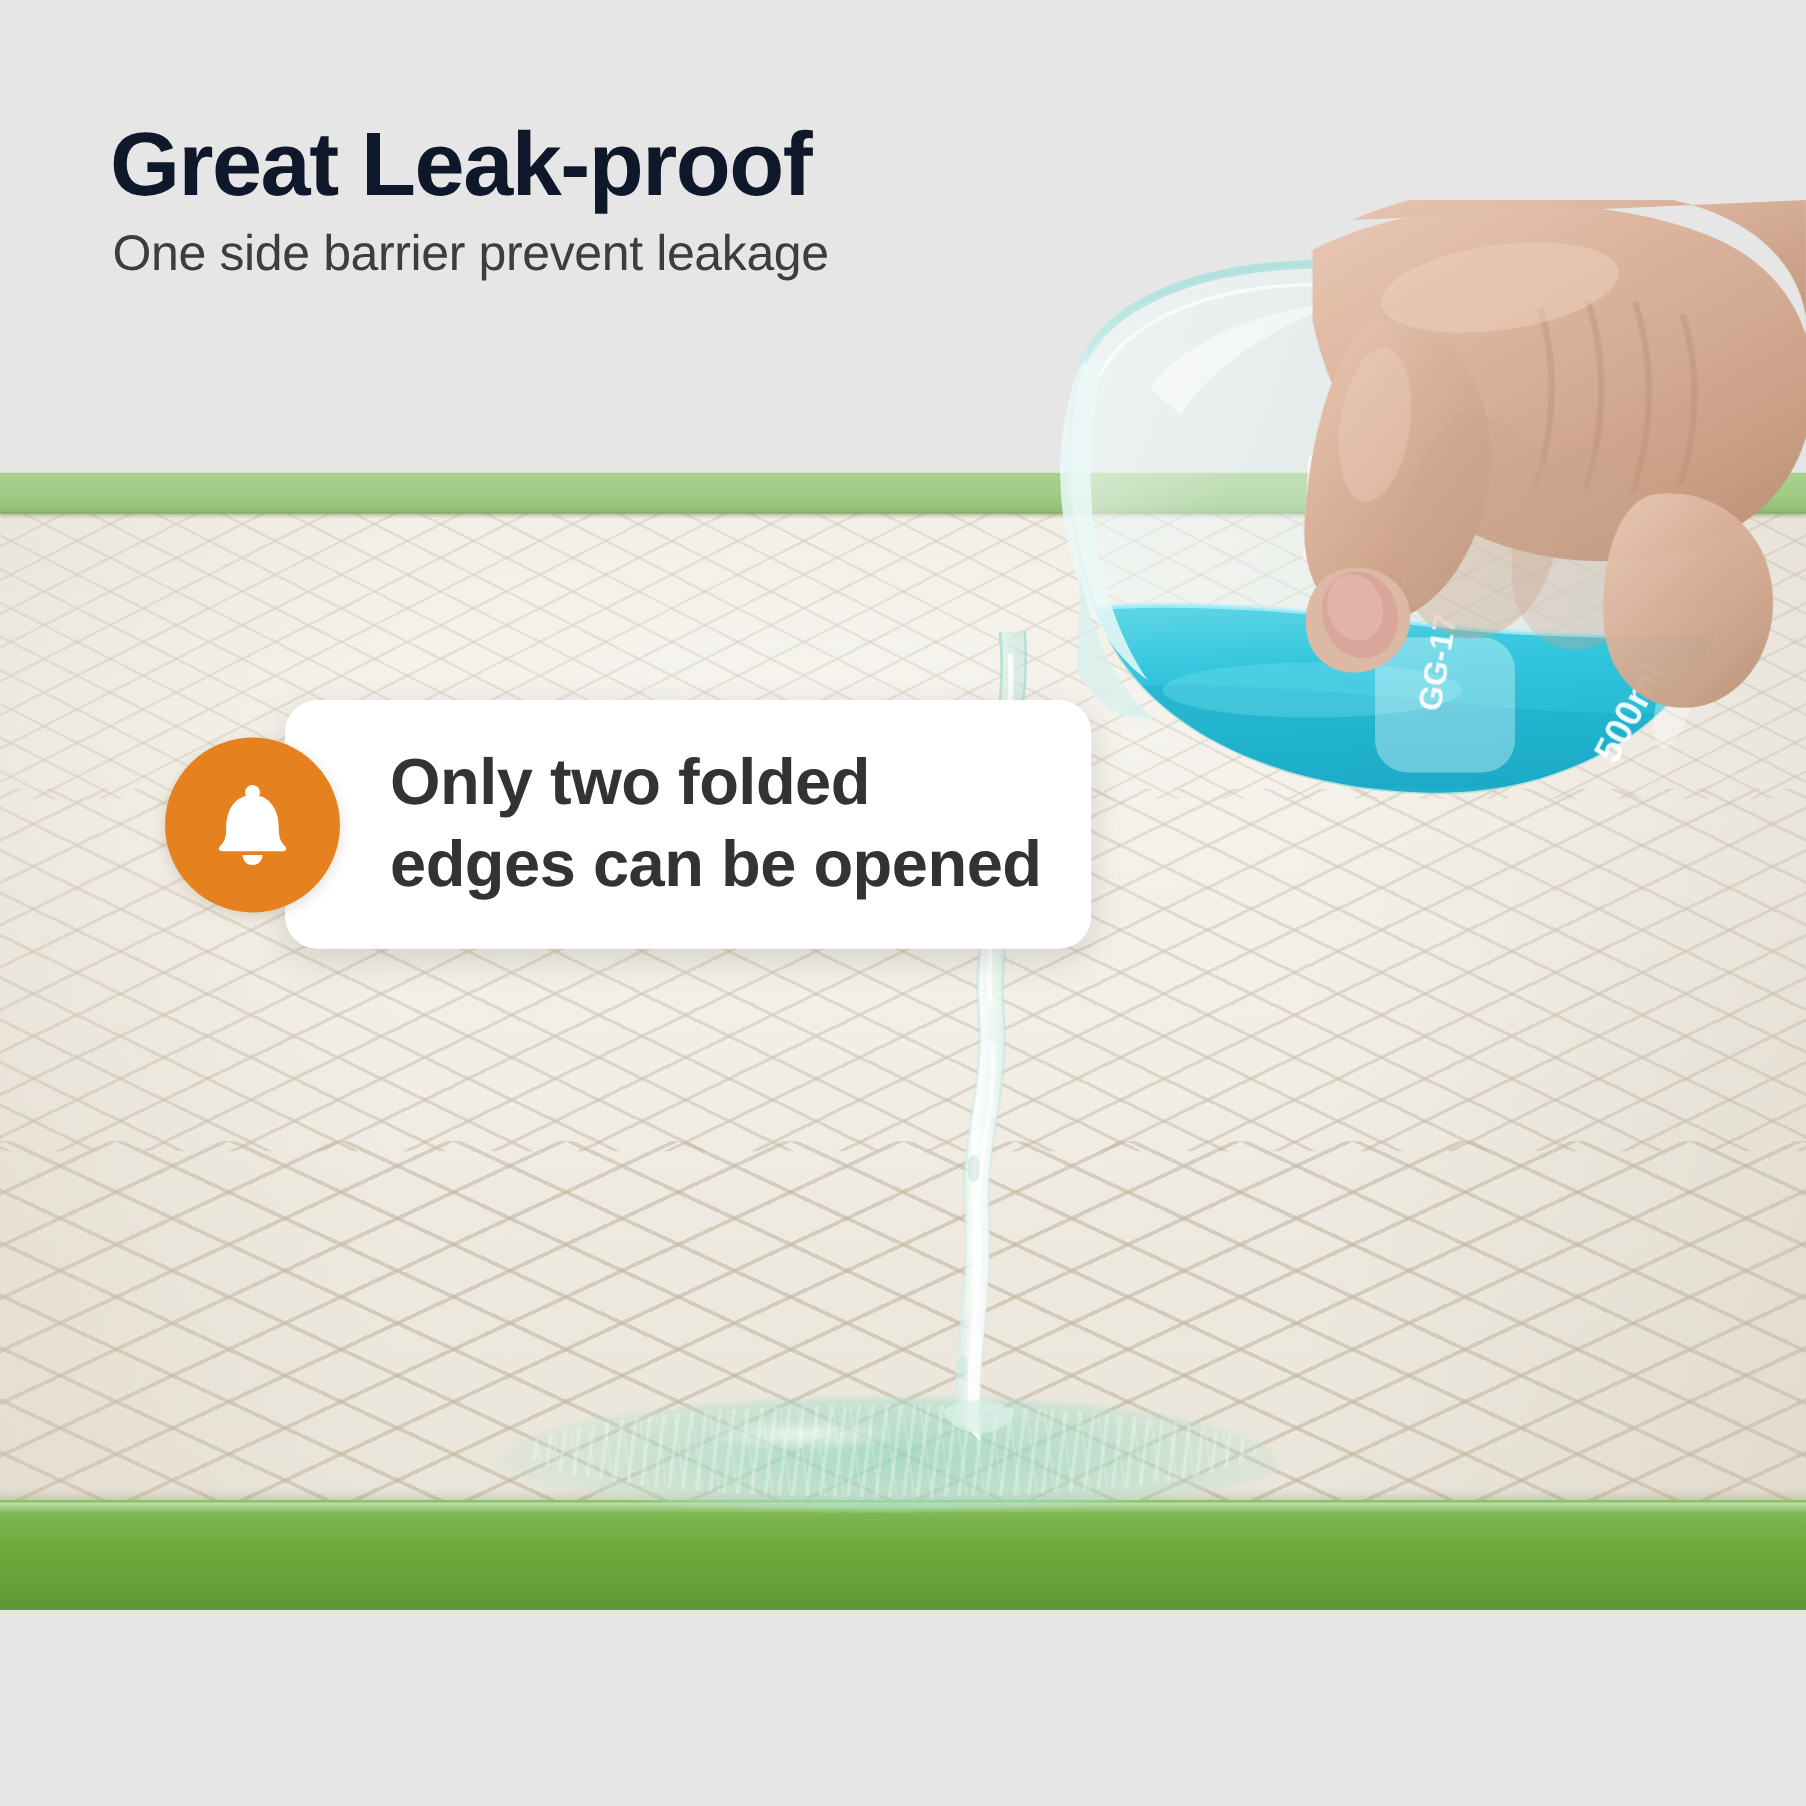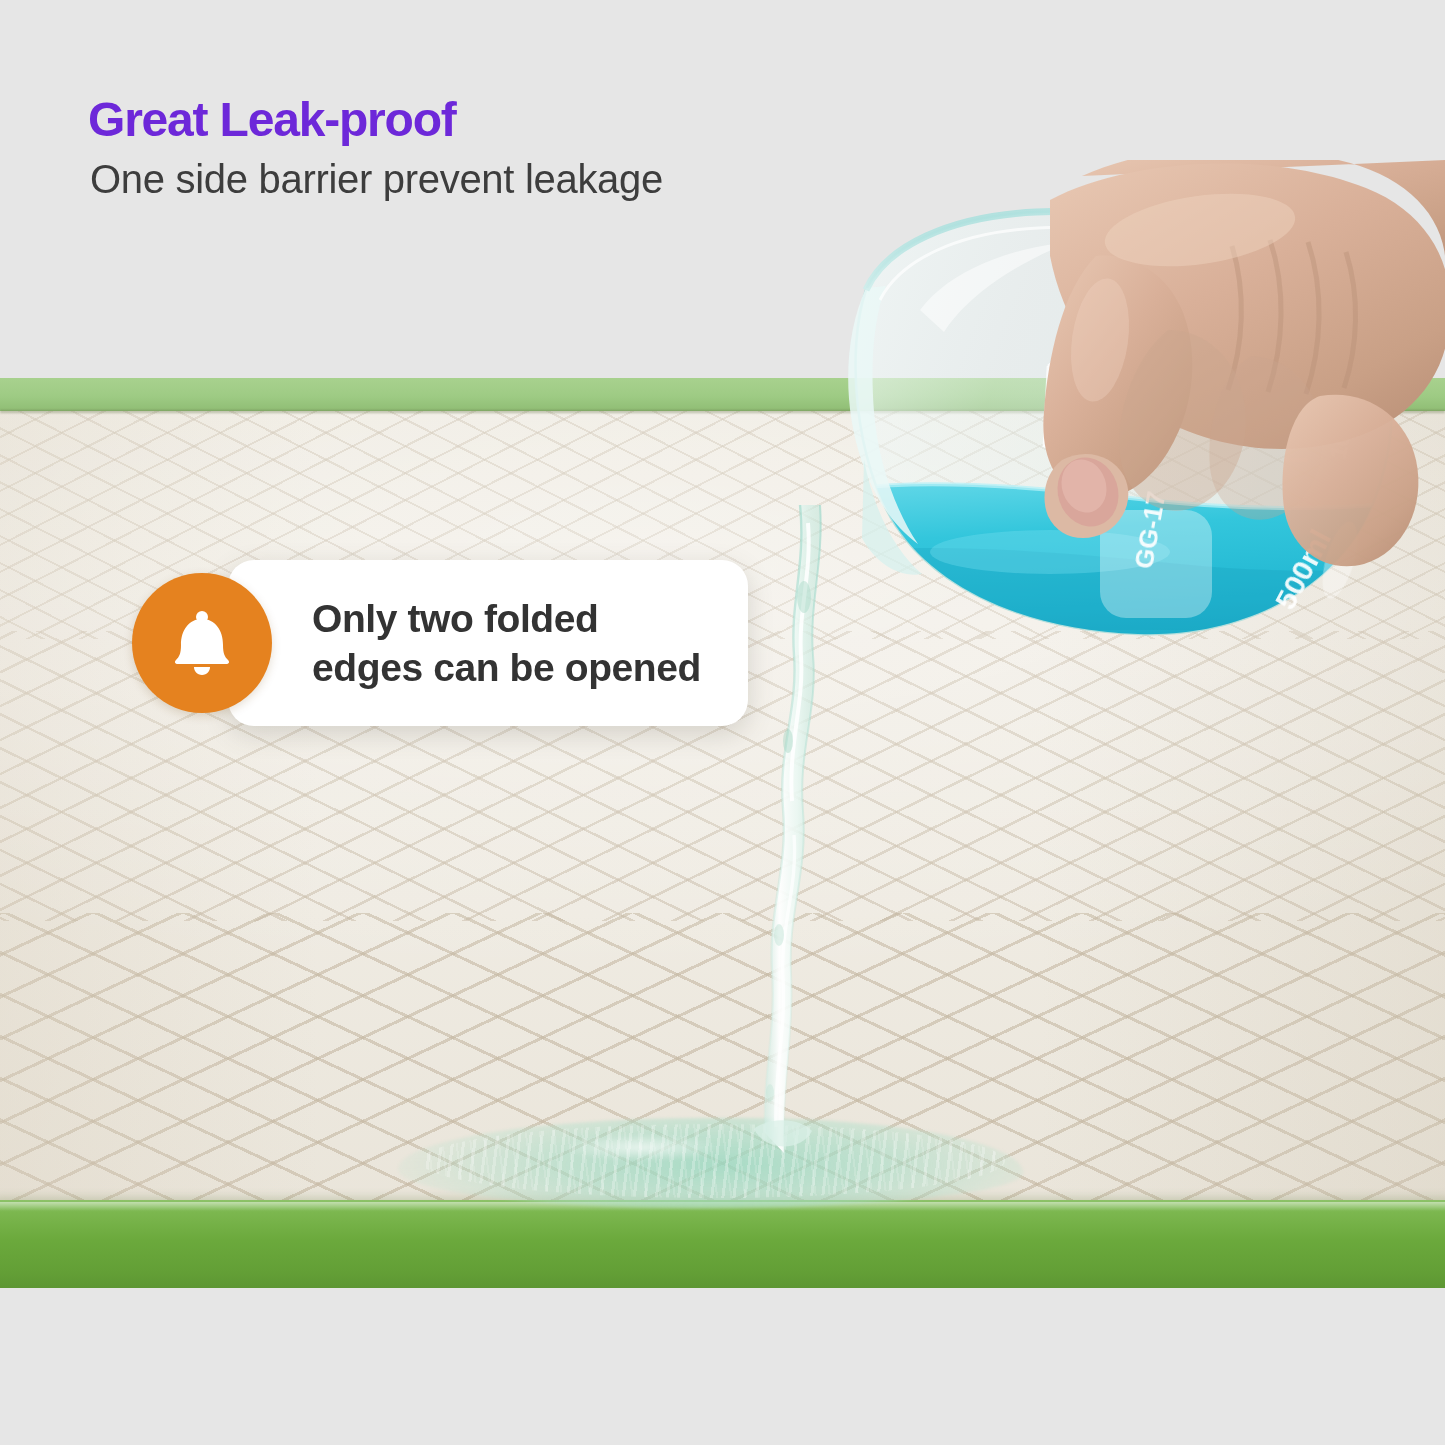--- a/index.html
+++ b/index.html
@@ -18,24 +18,24 @@
   
   .header{
     position:absolute;
     left:88px; top:96px;
     width:1000px;
     z-index:40;
   }
   .headline{
     margin:0;
     font-family:"Liberation Sans", sans-serif;
-    font-size:48px;
+    font-size:72px;
     font-weight:700;
     letter-spacing:-1.2px;
-    color:#6d28d9;
+    color:#0f172a;
     line-height:1.02;
     white-space:nowrap;
   }
   .subhead{
     margin:12px 0 0 2px;
     font-family:"Liberation Sans", sans-serif;
     font-size:40px;
     font-weight:400;
     letter-spacing:-0.3px;
     color:#3d3d3d;
@@ -206,21 +206,21 @@
     min-width:520px;
     padding:34px 40px 34px 84px;
     background:#ffffff;
     border-radius:26px;
     box-shadow:0 8px 26px rgba(90,85,70,.20);
     z-index:1;
   }
   .callout-text{
     margin:0;
     font-family:"Liberation Sans", sans-serif;
-    font-size:39px;
+    font-size:52px;
     font-weight:700;
     line-height:1.26;
     letter-spacing:-0.4px;
     color:#333333;
     white-space:pre-line;
   }
 </style>
 </head>
 <body>
 

